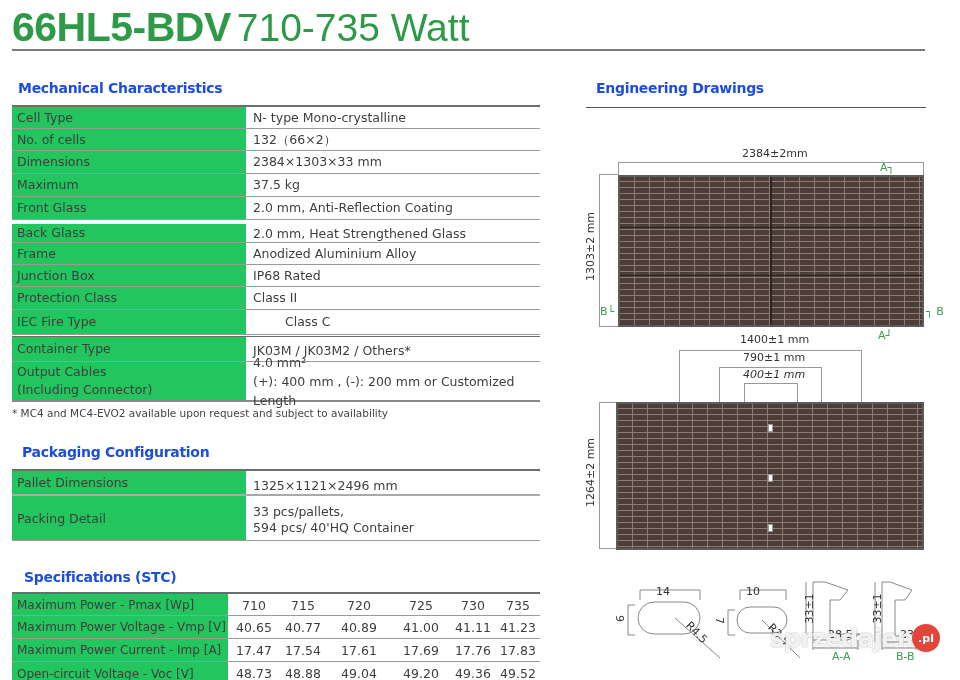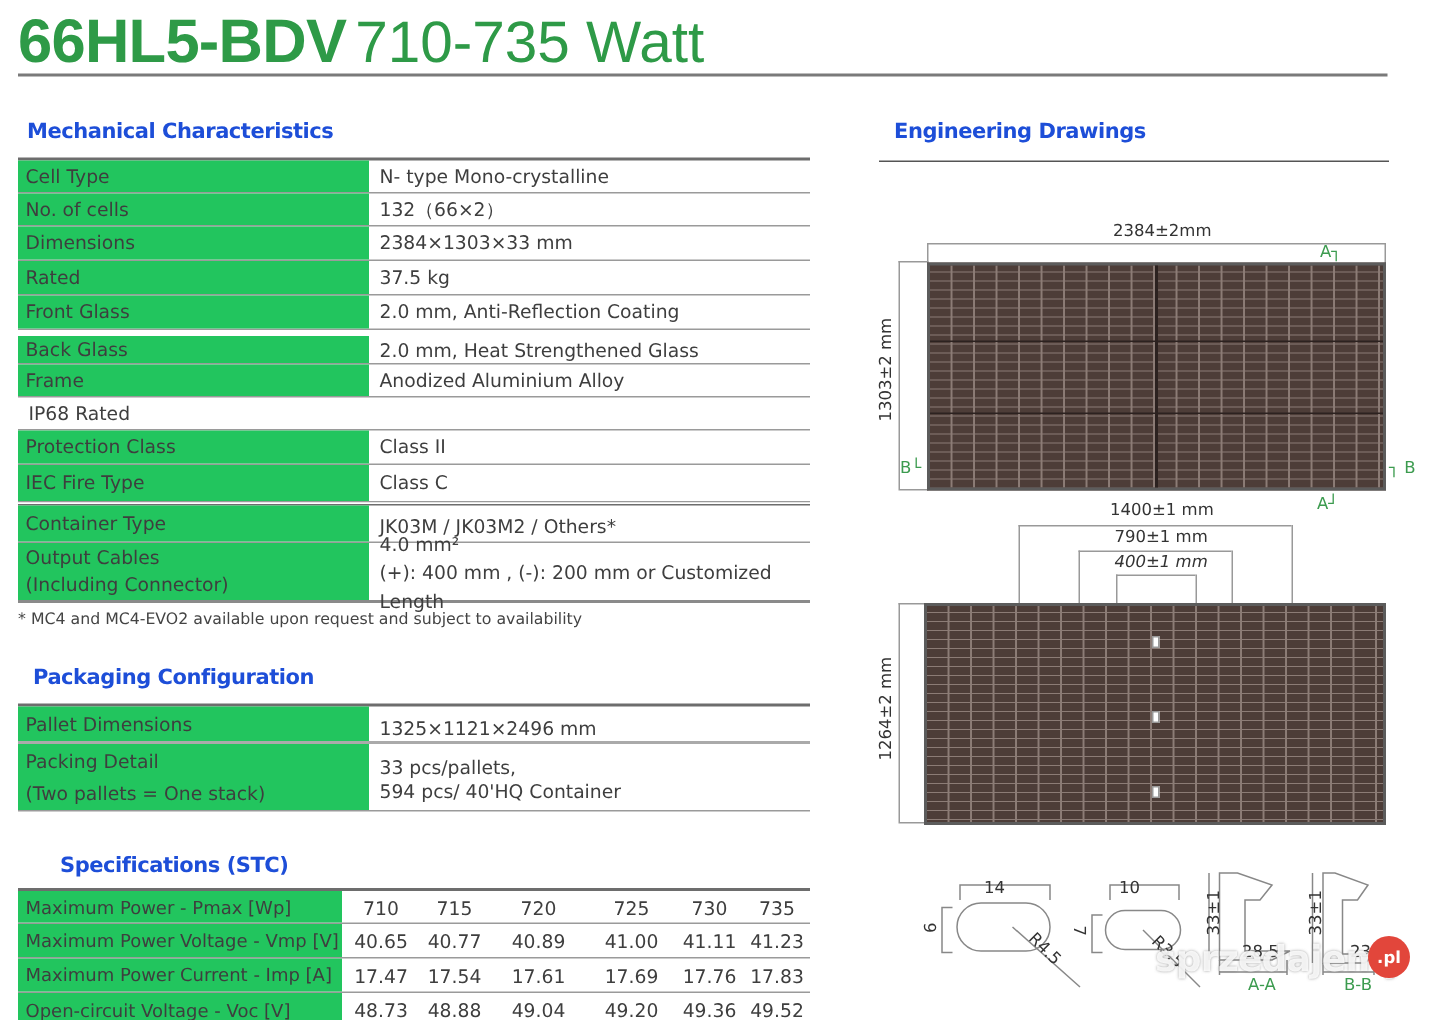--- a/index.html
+++ b/index.html
@@ -61,43 +61,44 @@
     </div>
   <div class="row" style="height:22px;">
       <div class="lab">No. of cells</div>
       <div class="val">132（66×2）</div>
     </div>
   <div class="row" style="height:23px;">
       <div class="lab">Dimensions</div>
       <div class="val">2384×1303×33 mm</div>
     </div>
   <div class="row" style="height:23px;">
-      <div class="lab">Rated</div>
+      <div class="lab">Maximum</div>
       <div class="val">37.5 kg</div>
     </div>
   <div class="row" style="height:23px;">
       <div class="lab">Front Glass</div>
       <div class="val">2.0 mm, Anti-Reflection Coating</div>
     </div>
   <div class="row" style="height:23px;align-items:flex-end;">
       <div class="lab">Back Glass</div>
       <div class="val">2.0 mm, Heat Strengthened Glass</div>
     </div>
   <div class="row" style="height:22px;">
       <div class="lab">Frame</div>
       <div class="val">Anodized Aluminium Alloy</div>
     </div>
   <div class="row" style="height:22px;">
+      <div class="lab">Junction Box</div>
       <div class="val">IP68 Rated</div>
     </div>
   <div class="row" style="height:23px;">
       <div class="lab">Protection Class</div>
       <div class="val">Class II</div>
     </div>
-  <div class="row" style="height:25px;">
+  <div class="row" style="height:25px;gap:32px;">
       <div class="lab">IEC Fire Type</div>
       <div class="val">Class C</div>
     </div>
   <div class="row" style="height:2px; border-bottom:1px solid #6d6d6d; background:#fff;"></div>
   <div class="row" style="height:25px;">
       <div class="lab">Container Type</div>
       <div class="val" style="padding-top:4px;">JK03M / JK03M2 / Others*</div>
     </div>
   <div class="row" style="height:40px; border-bottom:2px solid #8a8a8a;">
     <div class="lab">
@@ -115,30 +116,29 @@
 <div class="section-title" style="left:22px; top:444px;">Packaging Configuration</div>
 <div class="tbl" style="top:469px;">
   <div class="top-rule"></div>
   <div class="row" style="height:25px; border-bottom:2px solid #aaa;">
       <div class="lab">Pallet Dimensions</div>
       <div class="val" style="padding-top:6px;">1325×1121×2496 mm</div>
     </div>
   <div class="row" style="height:45px;">
     <div class="lab" style="line-height:21px;">
       <span>Packing Detail</span>
-      <span>(Two pallets = One stack)</span>
     </div>
     <div class="val" style="padding-top:4px;">
       <span>33 pcs/pallets,</span>
       <span>594 pcs/ 40'HQ Container</span>
     </div>
   </div>
 </div>
 
-<div class="section-title" style="left:40px; top:569px;">Specifications (STC)</div>
+<div class="section-title" style="left:24px; top:569px;">Specifications (STC)</div>
 <div class="tbl spec" style="top:592px;">
   <div class="top-rule"></div>
   <div class="row" style="height:22px;">
     <div class="lab">Maximum Power - Pmax  [Wp]</div>
     <div class="nums">
       <span style="width:52px">710</span>
       <span style="width:46px">715</span>
       <span style="width:66px">720</span>
       <span style="width:58px">725</span>
       <span style="width:46px">730</span>

